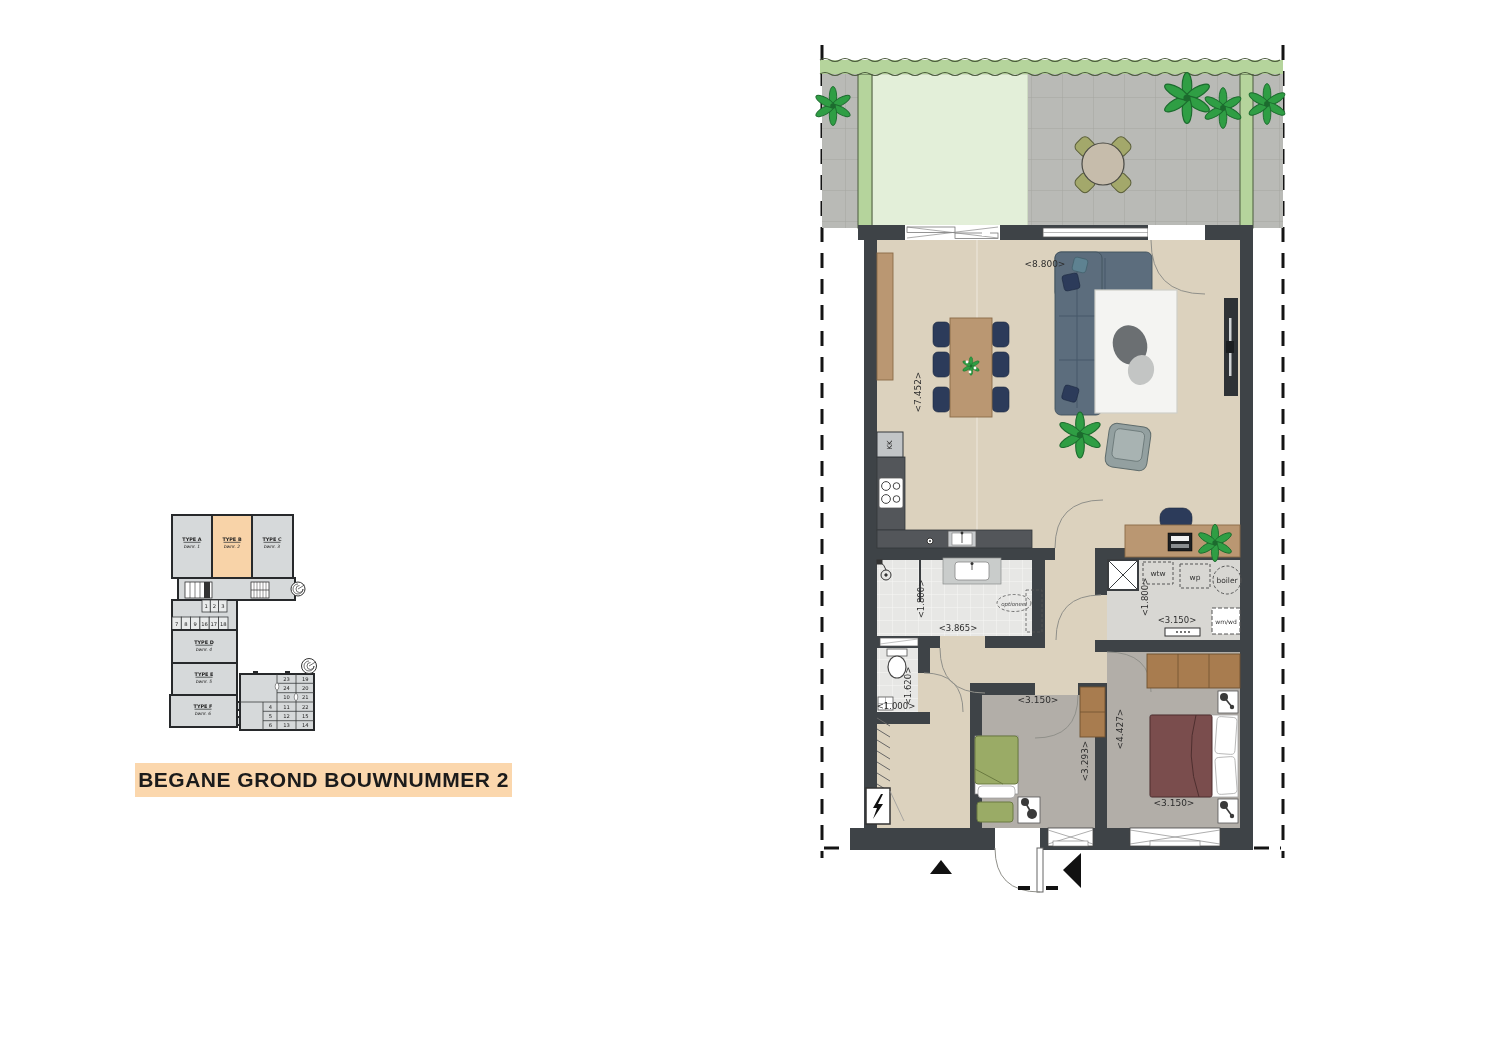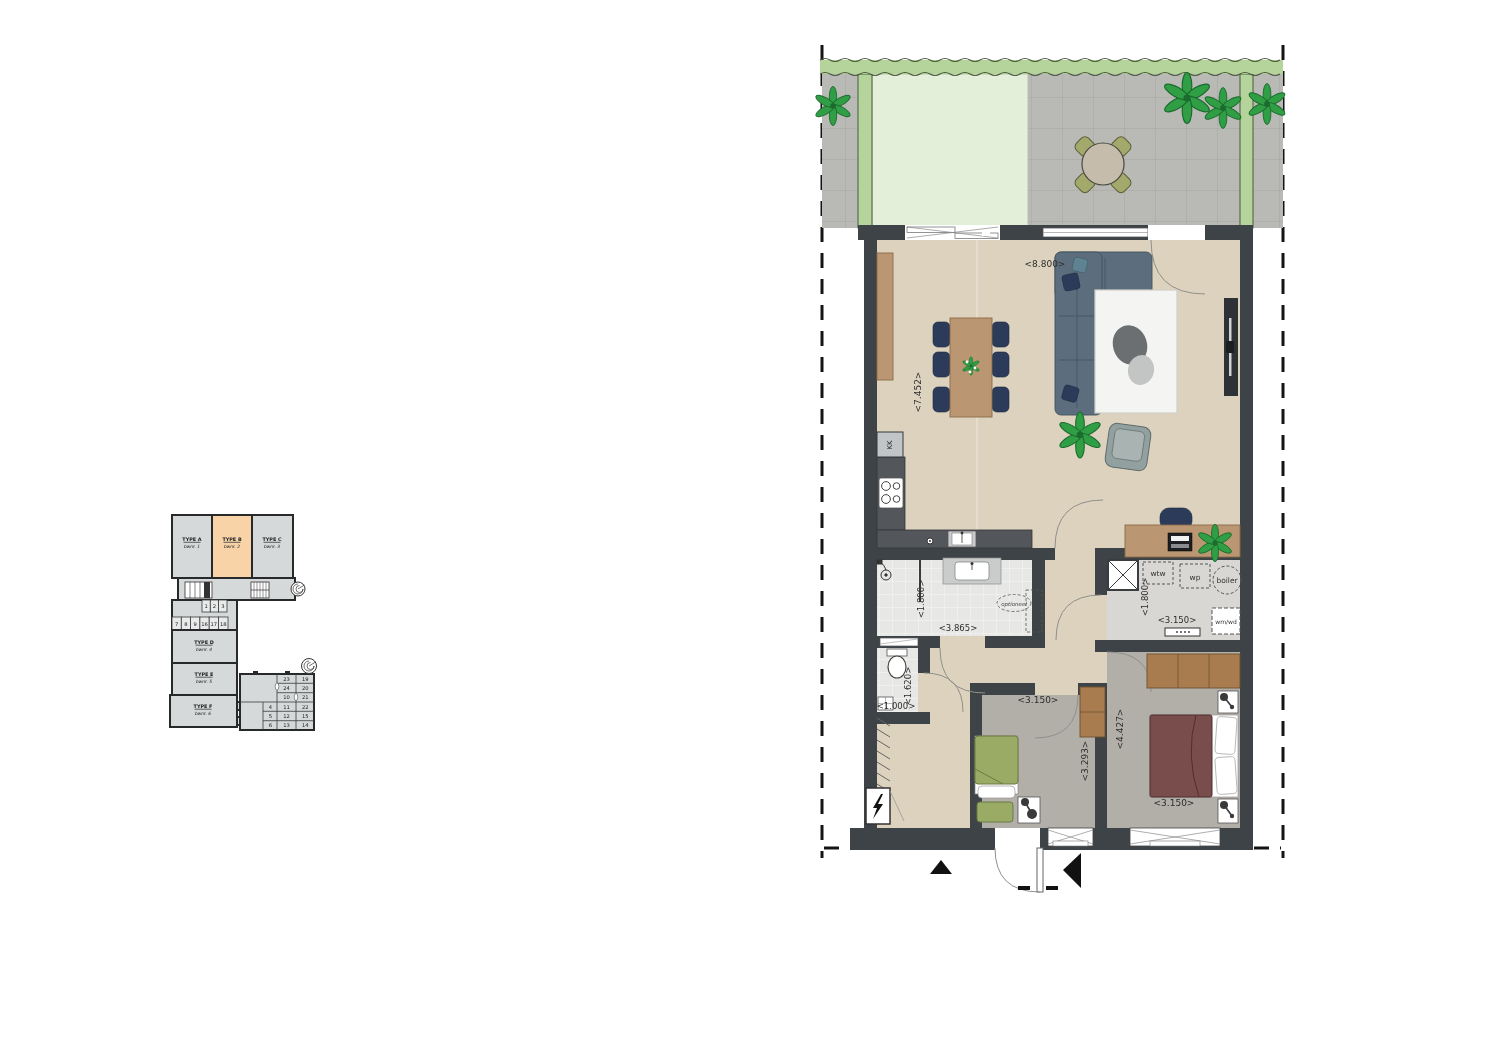--- a/index.html
+++ b/index.html
@@ -481,14 +481,15 @@
       <text class="ov-num" x="140.3" y="212.9">15</text>
       <text class="ov-num" x="140.3" y="222.3">14</text>
     </g>
     <g>
       <circle cx="144" cy="161" r="7.5" fill="#fff" stroke="#333" stroke-width="1"></circle>
       <path d="M144,156 a5,5 0 1 0 5,5 a3.5,3.5 0 1 1 -3.5,-3.5" fill="none" stroke="#333" stroke-width=".7"></path>
       <line x1="144" y1="161" x2="150.5" y2="157" stroke="#333" stroke-width=".7"></line>
     </g>
   </svg>
 
+  <div id="title-bar">BEGANE GROND BOUWNUMMER 2</div>
 
 </div>
 
 </body></html>

